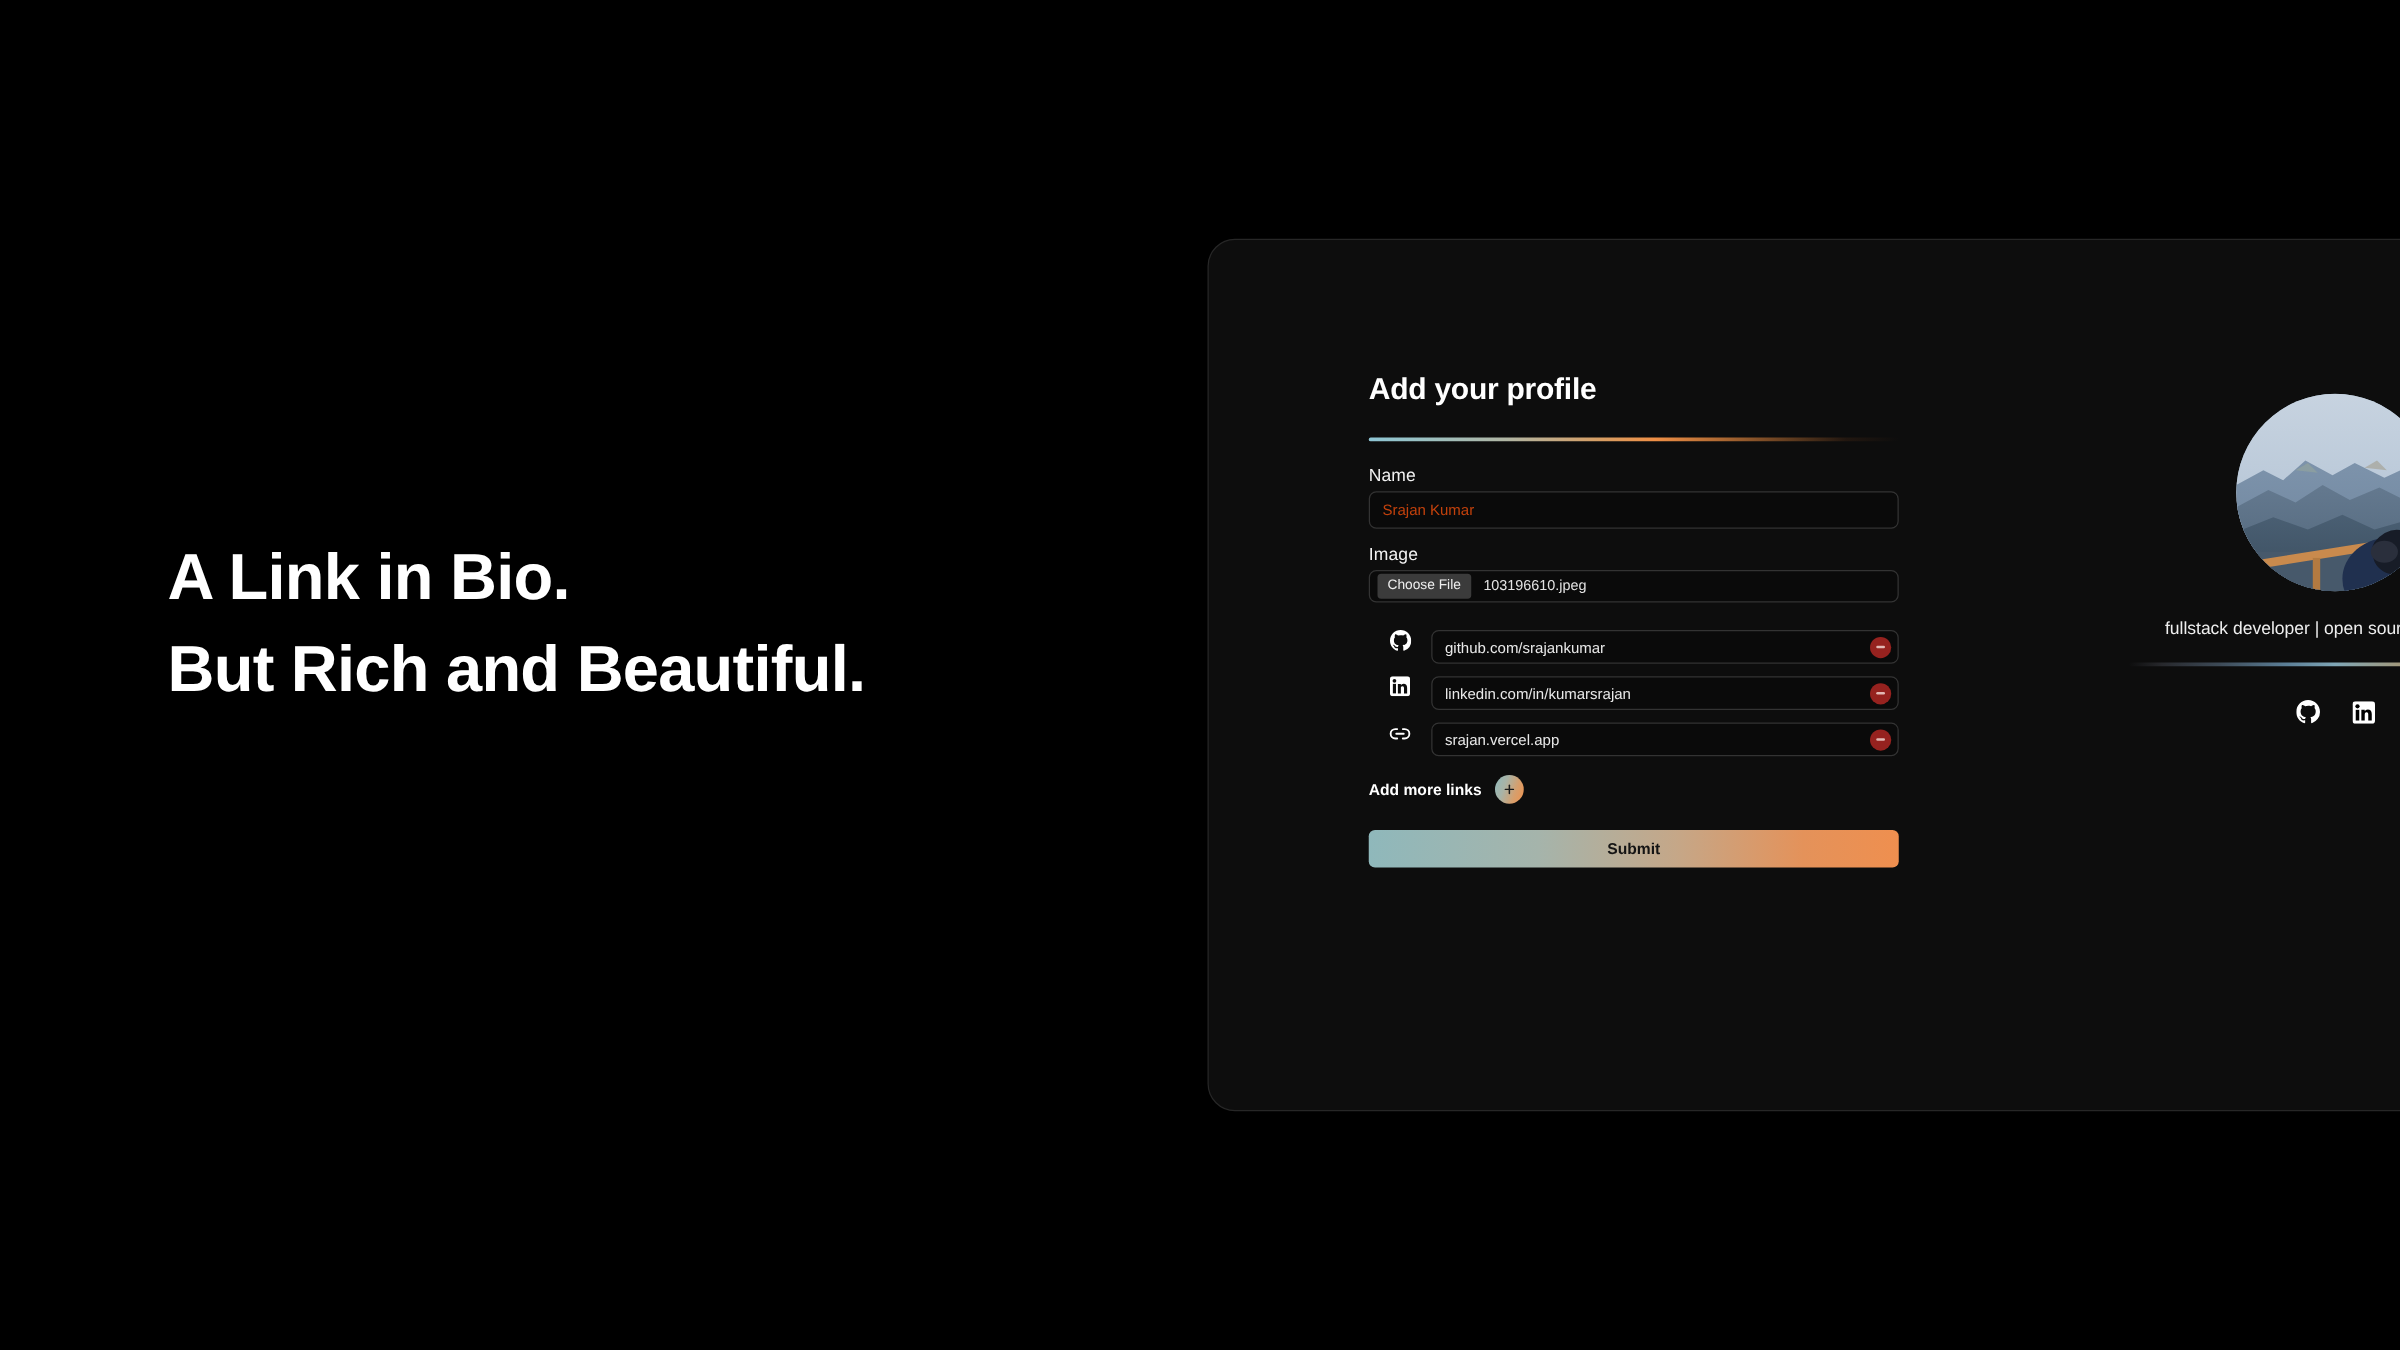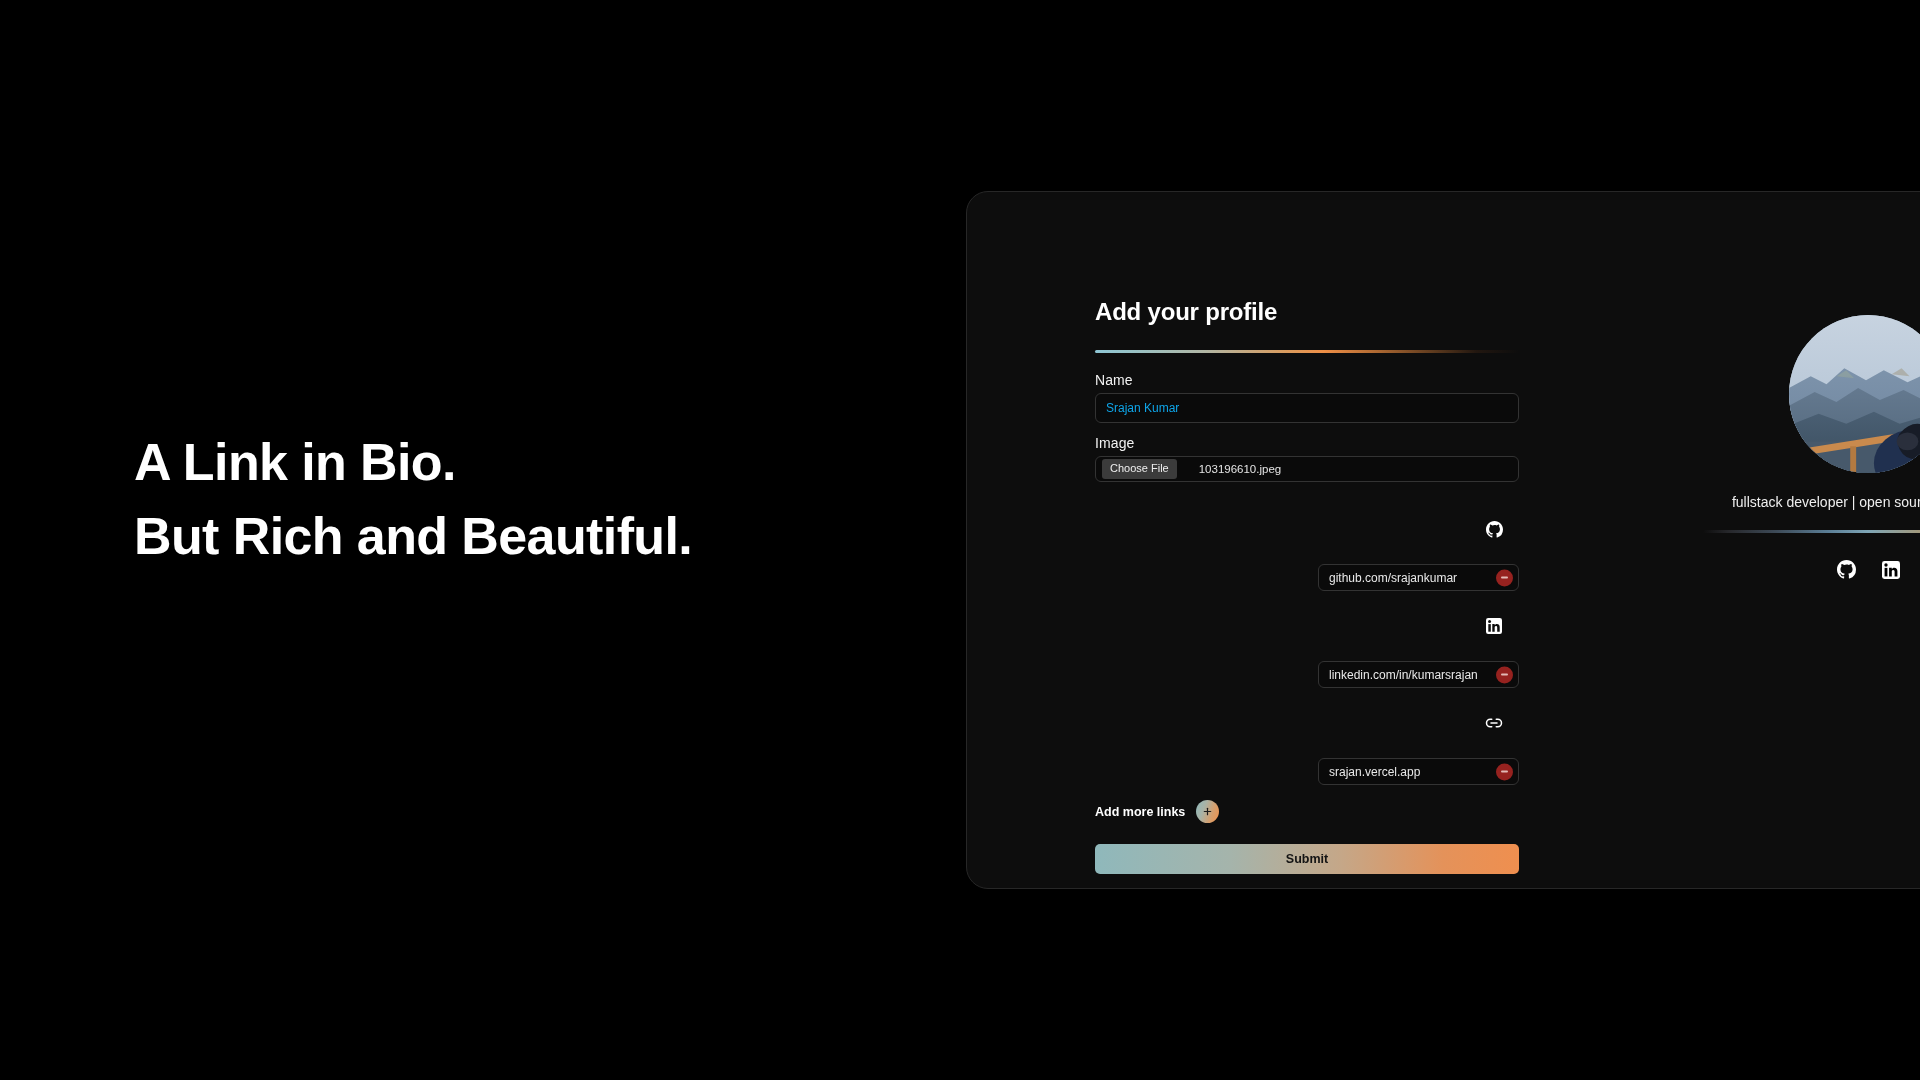--- a/index.html
+++ b/index.html
@@ -123,21 +123,21 @@
     margin-bottom: 5px;
     letter-spacing: 0.1px;
   }
 
   .text-input {
     width: 100%;
     height: 30px;
     background: #0a0a0a;
     border: 1px solid #333333;
     border-radius: 6px;
-    color: #0ea5e9;
+    color: #c2410c;
     font-family: "Liberation Sans", sans-serif;
     font-size: 12px;
     padding: 0 10px;
     outline: none;
   }
 
   .text-input::placeholder { color: #5a5a5a; }
 
   .field-group { margin-bottom: 12px; }
 
@@ -183,21 +183,21 @@
 
   .file-input-wrap {
     width: 100%;
     height: 26px;
     background: #0a0a0a;
     border: 1px solid #333333;
     border-radius: 6px;
     display: flex;
     align-items: center;
     padding: 0 6px;
-    gap: 22px;
+    gap: 10px;
   }
 
   .choose-file-btn {
     background: #3b3b3b;
     color: #eeeeee;
     border: none;
     border-radius: 3px;
     font-family: "Liberation Sans", sans-serif;
     font-size: 11px;
     padding: 3px 8px;
@@ -208,24 +208,23 @@
   .file-name {
     font-size: 11.5px;
     color: #e4e4e4;
   }
 
   
   #link-rows { margin-top: 22px; }
 
   .link-row {
     display: flex;
-    align-items: flex-end;
-    gap: 10px;
+    align-items: flex-start;
+    gap: 0;
     margin-bottom: 10px;
-    flex-direction: column;
   }
 
   .link-icon {
     width: 50px;
     flex: 0 0 50px;
     display: flex;
     align-items: center;
     justify-content: center;
     color: #ffffff;
   }

